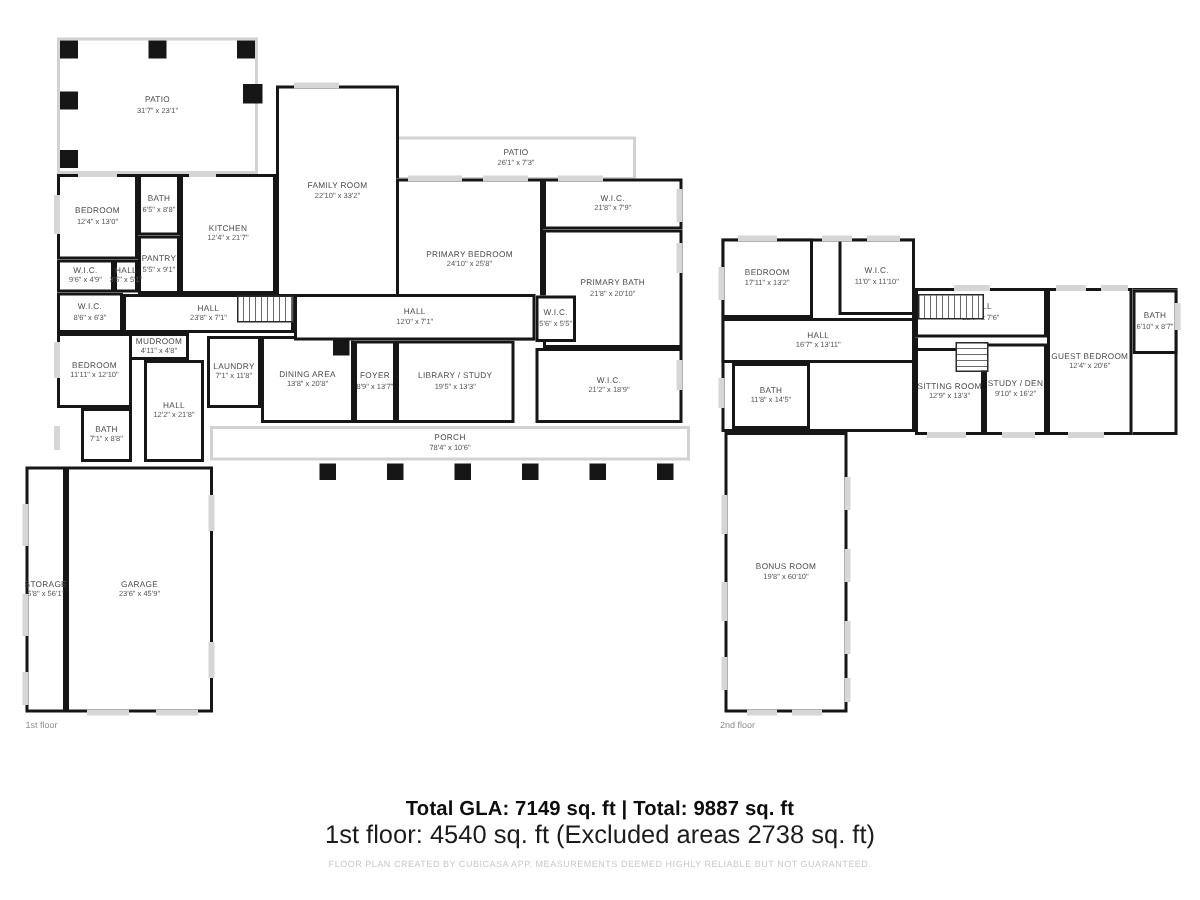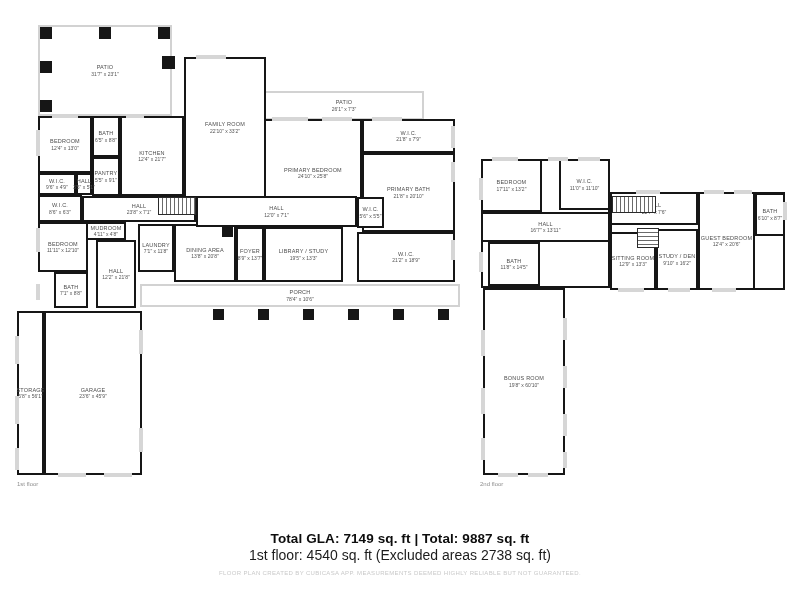--- a/index.html
+++ b/index.html
@@ -15,21 +15,21 @@
   .room-name{font-size:5.5px;line-height:1.25;color:#4d4d4d;white-space:nowrap;letter-spacing:.2px;}
   .room-dims{font-size:5px;line-height:1.2;color:#555;white-space:nowrap;}
   .pillar{position:absolute;background:#161616;z-index:4;}
   .window{position:absolute;background:#d6d6d6;z-index:5;}
   .stairs{position:absolute;box-sizing:border-box;border:1px solid #2a2a2a;z-index:3;}
   .stairs.h{background:repeating-linear-gradient(90deg,#fff 0px,#fff 3px,#6a6a6a 3px,#6a6a6a 4px);}
   .stairs.v{background:repeating-linear-gradient(180deg,#fff 0px,#fff 3px,#6a6a6a 3px,#6a6a6a 4px);}
   .floor-tag{position:absolute;font-size:6px;color:#8f8f8f;z-index:6;}
   .summary{position:absolute;left:0;top:531px;width:800px;text-align:center;color:#111;z-index:7;}
   .sum-main{font-size:13.5px;font-weight:bold;letter-spacing:.1px;color:#0d0d0d;}
-  .sum-sub{font-size:14px;margin-top:1px;color:#1c1c1c;}
+  .sum-sub{font-size:17px;margin-top:1px;color:#1c1c1c;}
   .disclaimer{margin-top:7px;font-size:6px;color:#c9c9c9;letter-spacing:.35px;}
 </style>
 </head>
 <body>
 
 <div class="page">
   <div id="plan-canvas">
       <div class="floor">
         <div class="room outdoor" style="left: 38px; top: 25px; width: 134px; height: 91px;">
           <div class="room-name">PATIO</div>

